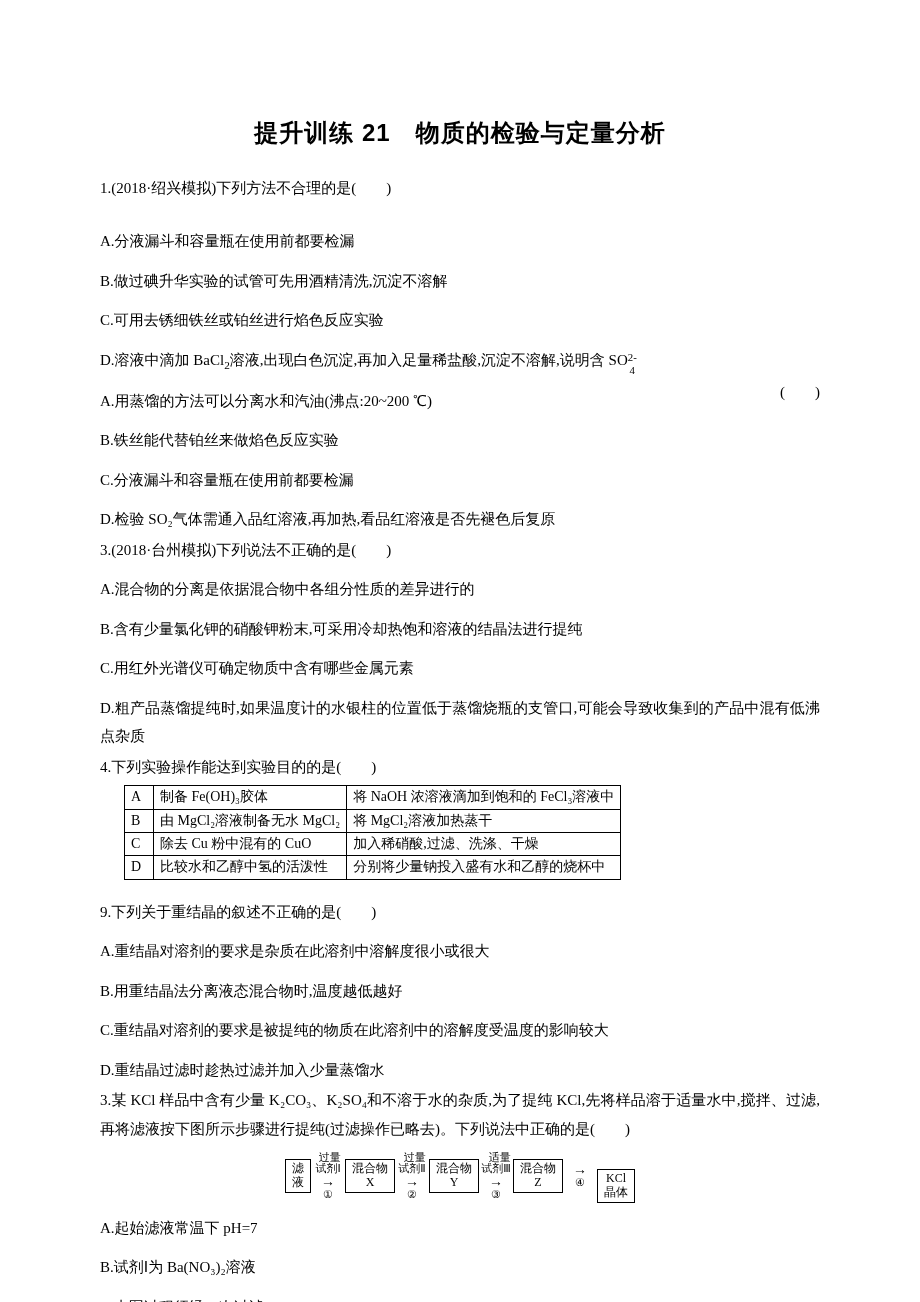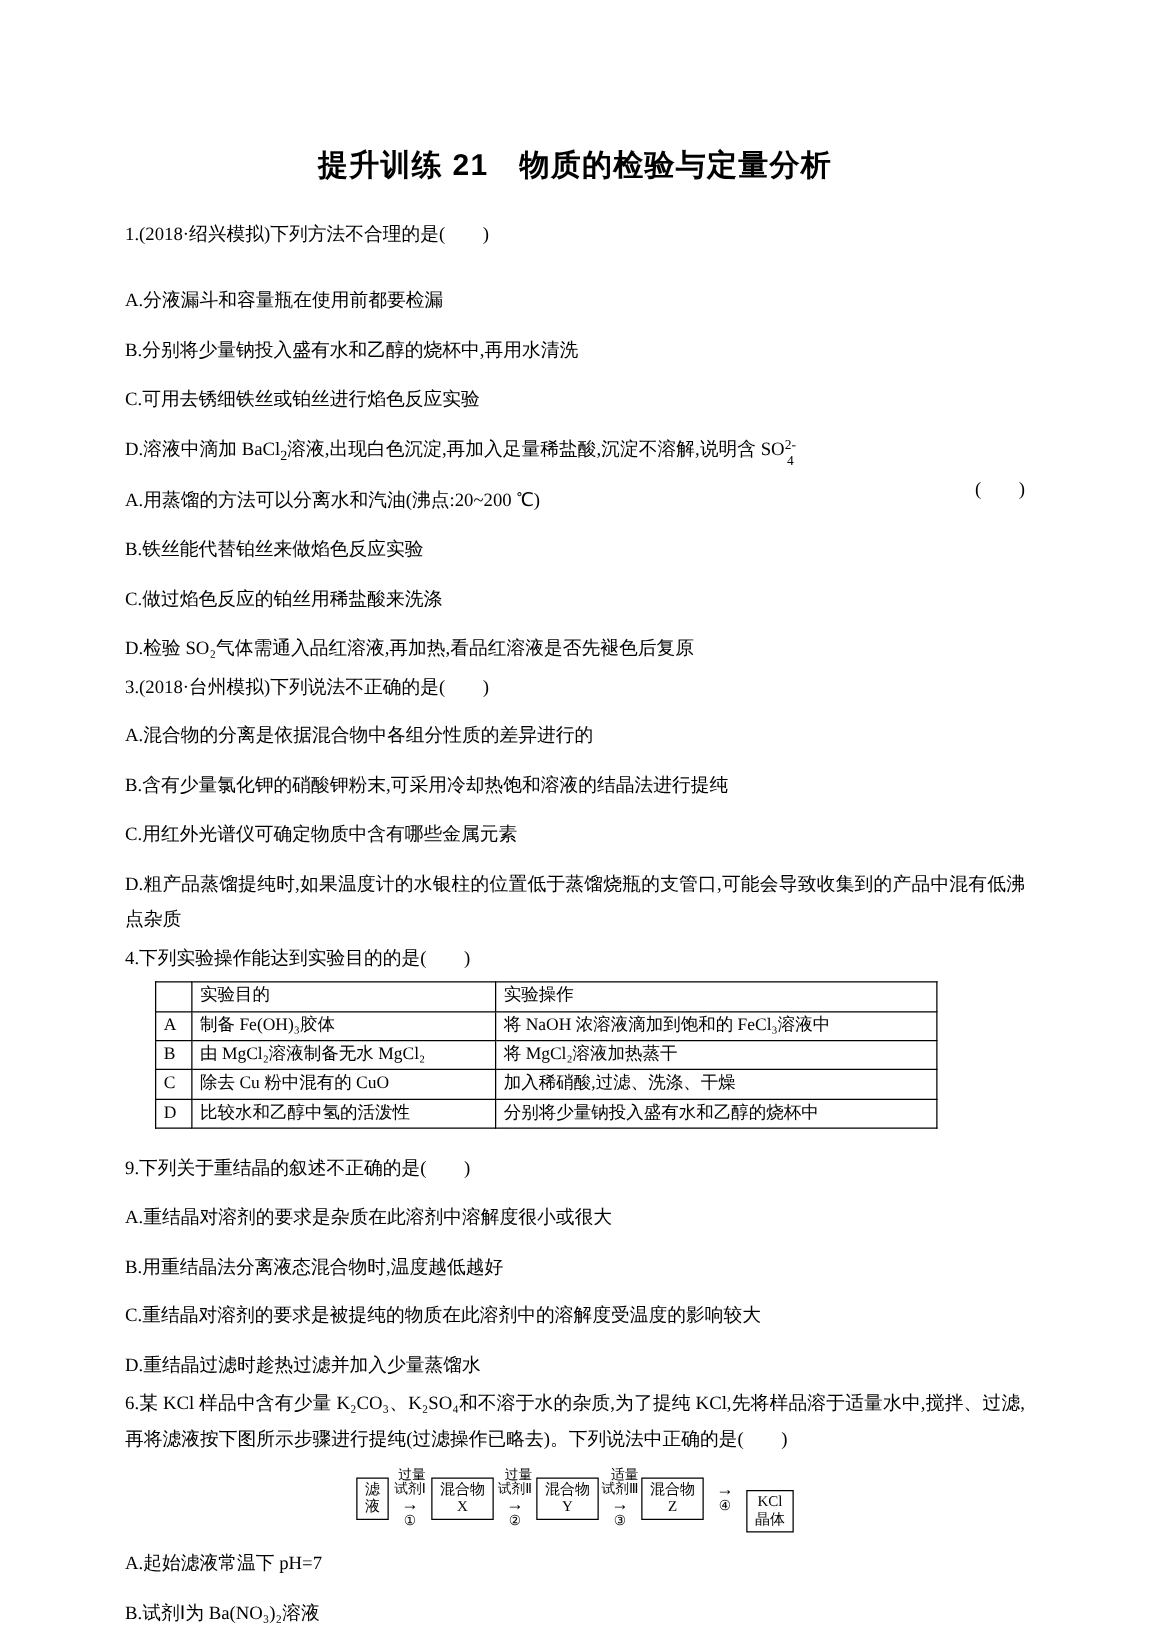--- a/index.html
+++ b/index.html
@@ -71,48 +71,43 @@
   .so4 { white-space: nowrap; }
 </style>
 </head>
 <body>
 
 <h1>提升训练 21　物质的检验与定量分析</h1>
 
 <p class="q">1.(2018·绍兴模拟)下列方法不合理的是(　　)</p>
 <p style="height:14px"></p>
 <p class="opt">A.分液漏斗和容量瓶在使用前都要检漏</p>
-<p class="opt">B.分别将少量钠投入盛有水和乙醇的烧杯中,再用水清洗</p>
+<p class="opt">B.做过碘升华实验的试管可先用酒精清洗,沉淀不溶解</p>
 <p class="opt">C.可用去锈细铁丝或铂丝进行焰色反应实验</p>
 <p class="opt">
   <span>D.溶液中滴加 BaCl</span><span class="sub">2</span><span>溶液,出现白色沉淀,再加入足量稀盐酸,沉淀不溶解,说明含 S</span><span class="so4">O<span class="frac"><span class="top">2-</span><span class="bot">4</span></span></span>
 </p>
 
 <p class="q">
   <span class="paren-right">(　　)</span>
 </p>
 <p class="opt">A.用蒸馏的方法可以分离水和汽油(沸点:20~200 ℃)</p>
 <p class="opt">B.铁丝能代替铂丝来做焰色反应实验</p>
-<p class="opt">C.做过焰色反应的铂丝用稀盐酸来洗涤</p>
+<p class="opt">C.分液漏斗和容量瓶在使用前都要检漏</p>
 <p class="opt">D.检验 SO₂气体需通入品红溶液,再加热,看品红溶液是否先褪色后复原</p>
 
 <p class="q">3.(2018·台州模拟)下列说法不正确的是(　　)</p>
 <p class="opt">A.混合物的分离是依据混合物中各组分性质的差异进行的</p>
 <p class="opt">B.含有少量氯化钾的硝酸钾粉末,可采用冷却热饱和溶液的结晶法进行提纯</p>
 <p class="opt">C.用红外光谱仪可确定物质中含有哪些金属元素</p>
 <p class="opt">D.粗产品蒸馏提纯时,如果温度计的水银柱的位置低于蒸馏烧瓶的支管口,可能会导致收集到的产品中混有低沸点杂质</p>
 
 <p class="q">4.下列实验操作能达到实验目的的是(　　)</p>
 <table class="data">
   <tbody>
-      <tr>
-    <td class="rowlabel"></td>
-    <td class="col1">实验目的</td>
-    <td class="col2">实验操作</td>
-  </tr>
   <tr>
     <td class="rowlabel">A</td>
     <td>制备 Fe(OH)₃胶体</td>
     <td>将 NaOH 浓溶液滴加到饱和的 FeCl₃溶液中</td>
   </tr>
   <tr>
     <td class="rowlabel">B</td>
     <td>由 MgCl₂溶液制备无水 MgCl₂</td>
     <td>将 MgCl₂溶液加热蒸干</td>
   </tr>
@@ -130,21 +125,21 @@
   </table>
 
 <p style="height:12px"></p>
 
 <p class="q">9.下列关于重结晶的叙述不正确的是(　　)</p>
 <p class="opt">A.重结晶对溶剂的要求是杂质在此溶剂中溶解度很小或很大</p>
 <p class="opt">B.用重结晶法分离液态混合物时,温度越低越好</p>
 <p class="opt">C.重结晶对溶剂的要求是被提纯的物质在此溶剂中的溶解度受温度的影响较大</p>
 <p class="opt">D.重结晶过滤时趁热过滤并加入少量蒸馏水</p>
 
-<p class="q">6.某 KCl 样品中含有少量 K₂CO₃、K₂SO₄和不溶于水的杂质,为了提纯 KCl,先将样品溶于适量水中,搅拌、过滤,再将滤液按下图所示步骤进行提纯(过滤操作已略去)。下列说法中正确的是(　　)</p>
+<p class="q">3.某 KCl 样品中含有少量 K₂CO₃、K₂SO₄和不溶于水的杂质,为了提纯 KCl,先将样品溶于适量水中,搅拌、过滤,再将滤液按下图所示步骤进行提纯(过滤操作已略去)。下列说法中正确的是(　　)</p>
 
 <div class="flowwrap">
   <div class="flow">
     <div class="fbox" style="white-space:pre;">滤
 液</div>
     <div class="farrow">
       <span class="lbl" style="white-space:pre;">过量
 试剂Ⅰ</span>
       <span class="arr">→</span>
       <span class="lbl">①</span>

